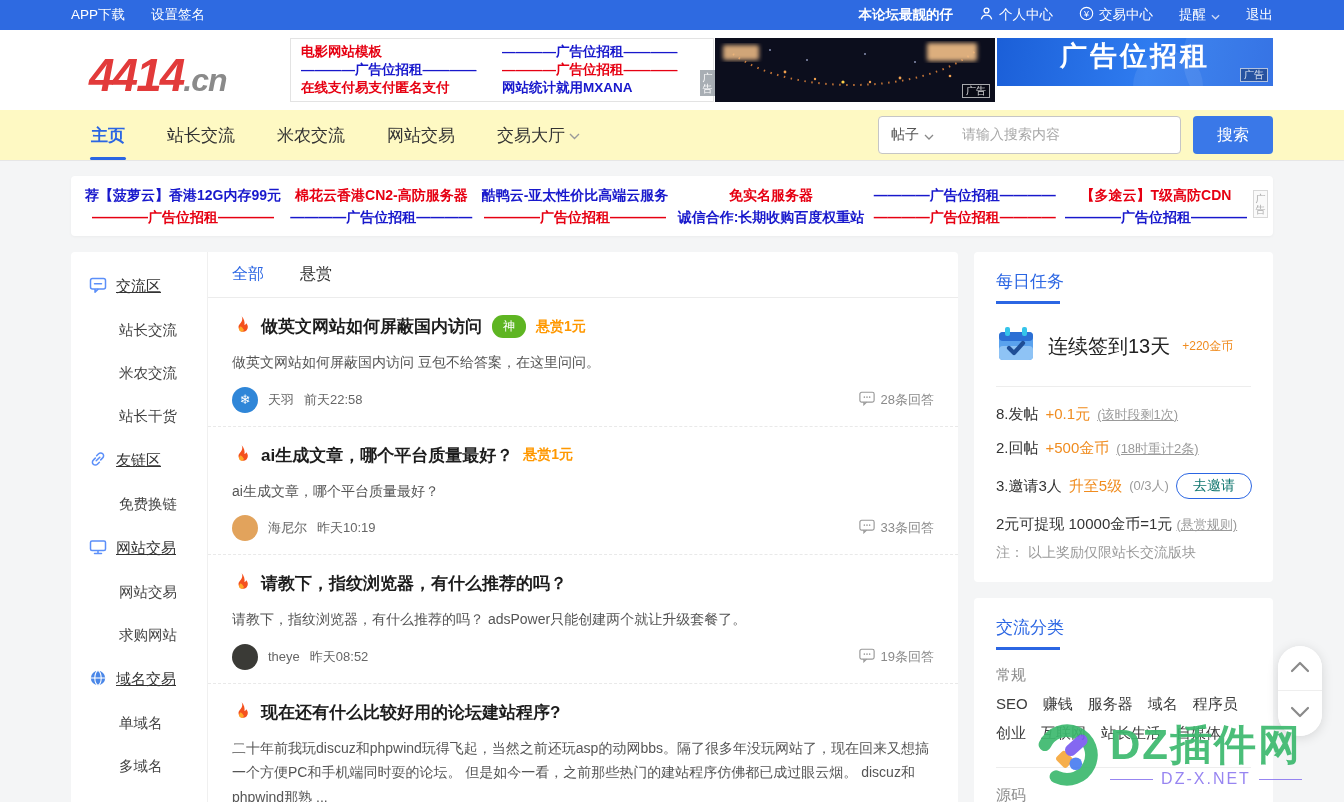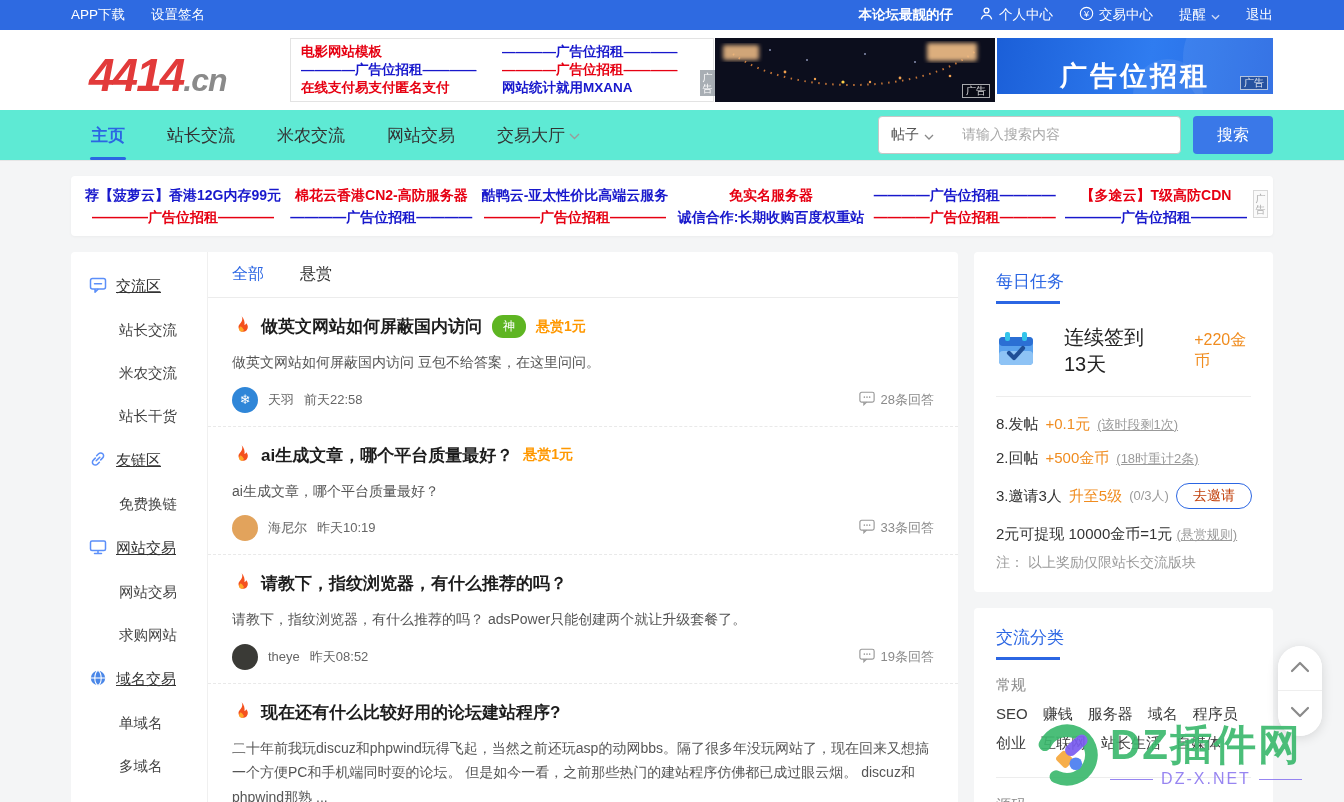--- a/index.html
+++ b/index.html
@@ -28,30 +28,30 @@
     border:1px solid #e3e3e3; background:#fff; display:flex; padding:4px 10px; font-weight:bold; font-size:13.5px; }
   .text-ad-col { width:50%; display:flex; flex-direction:column; justify-content:space-between; line-height:18px; white-space:nowrap; overflow:hidden; }
   .t-red { color:#e60012; }
   .t-blue { color:#1818cc; }
   .vtag { position:absolute; width:15px; font-size:10px; line-height:11px; text-align:center;
     word-break:break-all; padding:2px 1px; }
   .vtag-junction { left:629px; top:40px; background:#9aa0a8; color:#fff; opacity:.85; }
   .banner-dark { position:absolute; left:644px; top:8px; width:280px; height:64px; background:#0c0e1d; overflow:hidden; cursor:pointer; }
   .ad-corner { position:absolute; right:5px; bottom:4px; font-size:10px; line-height:12px;
     padding:0 3px; border:1px solid rgba(255,255,255,.65); color:rgba(255,255,255,.85); background:rgba(0,0,0,.3); }
-  .banner-blue { position:absolute; left:926px; top:8px; width:276px; height:56px; overflow:hidden; cursor:pointer;
+  .banner-blue { position:absolute; left:926px; top:8px; width:276px; height:48px; overflow:hidden; cursor:pointer;
     background:linear-gradient(100deg,#1b5fd8 0%,#2f7cf0 55%,#2668e2 100%);
-    display:flex; align-items:flex-end; justify-content:center; }
+    display:flex; align-items:flex-start; justify-content:center; }
   .banner-blue .bb-title { color:#fff; font-size:27px; font-weight:bold; letter-spacing:3px; }
   .bb-circle { position:absolute; border-radius:50%; background:rgba(255,255,255,.08); }
   .bb-c1 { width:120px; height:120px; right:-30px; top:-40px; }
   .bb-c2 { width:70px; height:70px; right:70px; bottom:-35px; }
 
   
-  .navrow { background:#5eead4; border-bottom:1px solid #e6e6e6; }
+  .navrow { background:#fef9c3; border-bottom:1px solid #e6e6e6; }
   .navrow .container { height:50px; display:flex; align-items:center; }
   .nav-items { display:flex; gap:42px; align-items:center; padding-left:20px; }
   .nav-item { font-size:17px; color:#333; cursor:pointer; position:relative; height:50px; display:flex; align-items:center; gap:4px; }
   .nav-item.active { color:#2b66e3; font-weight:bold; }
   .nav-item.active::after { content:""; position:absolute; bottom:0; left:50%; transform:translateX(-50%);
     width:36px; height:3px; background:#2b66e3; border-radius:2px; }
   .nav-search { margin-left:auto; display:flex; align-items:center; }
   .search-box { width:303px; height:38px; border:1px solid #c6c6c6; border-radius:4px; background:#fff;
     display:flex; align-items:center; padding:0 12px; gap:20px; }
   .search-cat { font-size:14px; color:#555; display:flex; align-items:center; gap:5px; cursor:pointer; }
@@ -90,29 +90,29 @@
   .avatar { width:26px; height:26px; border-radius:50%; display:flex; align-items:center; justify-content:center;
     color:#fff; font-size:13px; flex:none; }
   .av0 { background:#2f86d8; } .av1 { background:#e2a35c; } .av2 { background:#3a3a36; }
   .post-replies { margin-left:auto; display:flex; align-items:center; gap:6px; color:#8a8a8a; font-size:13px; cursor:pointer; }
 
   
   .right-col { width:299px; flex:none; display:flex; flex-direction:column; gap:16px; }
   .rcard { background:#fff; border-radius:4px; padding:18px 22px 20px; }
   .rcard-title { font-size:17px; color:#2b66e3; padding-bottom:11px; position:relative; }
   .rcard-title::after { content:""; position:absolute; left:0; bottom:0; width:64px; height:3px; background:#2b66e3; }
-  .signin-row { margin-top:20px; display:flex; align-items:center; gap:28px; }
+  .signin-row { margin-top:20px; display:flex; align-items:center; gap:12px; }
   .signin-text { font-size:20px; color:#222; }
-  .signin-bonus { font-size:16px; color:#f08c1f; }
+  .signin-bonus { font-size:12px; color:#f08c1f; }
   .rdivider { border-top:1px solid #ededed; margin:18px 0; }
   .task-line { margin:15px 0; font-size:15px; color:#333; display:flex; align-items:center; gap:7px; flex-wrap:nowrap; white-space:nowrap; }
   .task-amt { color:#f08c1f; }
   .task-note { color:#9a9a9a; font-size:13px; text-decoration:underline; }
   .task-note.nound { text-decoration:none; }
-  .invite-btn { margin-left:auto; border:1px solid #2b66e3; color:#c2410c; background:#fff; border-radius:14px;
+  .invite-btn { margin-left:auto; border:1px solid #2b66e3; color:#0f766e; background:#fff; border-radius:14px;
     font-size:14px; padding:3px 16px; cursor:pointer; font-family:inherit; }
   .withdraw-line { margin-top:16px; font-size:15px; color:#333; }
   .withdraw-link { color:#9a9a9a; font-size:13px; text-decoration:underline; cursor:pointer;margin-top:18px; }
   .note-line { margin-top:10px; font-size:14px; color:#9a9a9a; }
   .cat-group-name { margin:16px 0 6px; font-size:15px; color:#8a8a8a; }
   .cat-tags { display:flex; flex-wrap:wrap; column-gap:15px; row-gap:10px; font-size:15px; color:#3d3d3d; padding:4px 0 6px; }
   .cat-tag { cursor:pointer; }
 
   
   .scrolls { position:absolute; right:22px; bottom:66px; width:44px; background:#fff; border-radius:23px;

